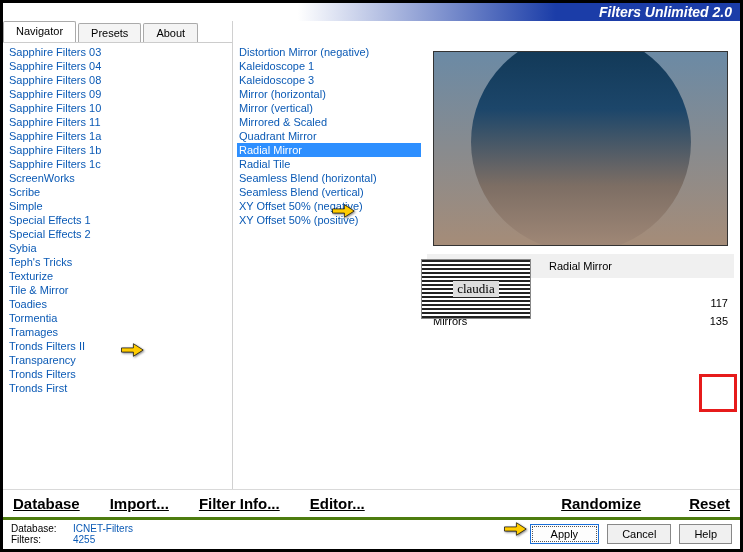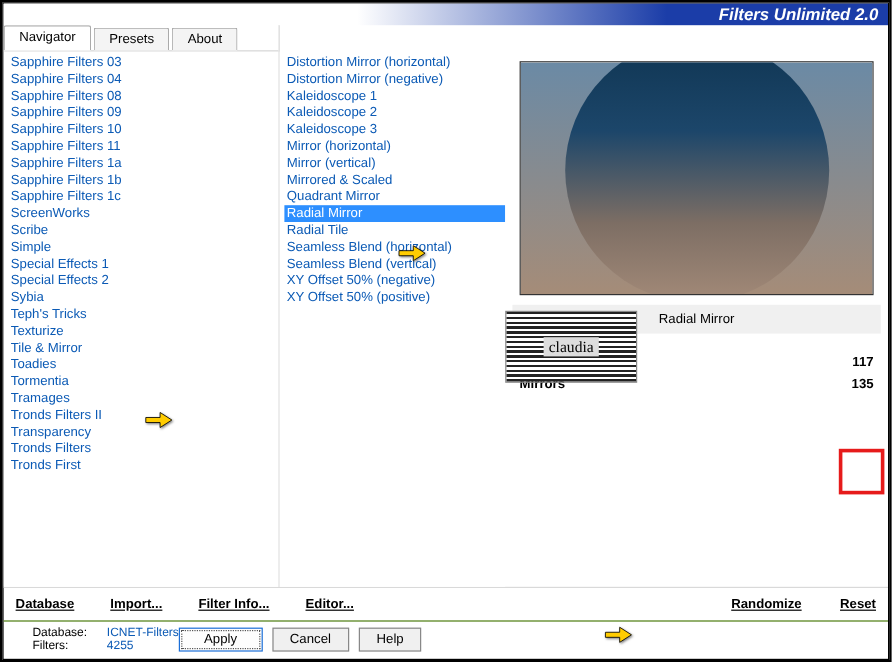--- a/index.html
+++ b/index.html
@@ -17,29 +17,29 @@
   .navlist div { padding: 1px 2px; color: #0b5ab5; cursor: pointer; white-space: nowrap; }
   .mid-col { width: 188px; display: flex; flex-direction: column; padding-top: 22px; }
   .filterlist { flex: 1; overflow-y: scroll; background: #fff; padding: 2px 0 2px 4px; }
   .filterlist div { padding: 1px 2px; color: #0b5ab5; cursor: pointer; white-space: nowrap; }
   .filterlist div.selected { background: #2d8fff; color: #fff; }
   .right-col { flex: 1; display: flex; flex-direction: column; padding: 22px 6px 0 6px; position: relative; }
   .preview-box { border: 1px solid #333; width: 295px; height: 195px; margin: 8px auto 8px auto; position: relative; overflow: hidden; }
   .preview-bg { width: 100%; height: 100%; background: linear-gradient(180deg, #6b8aa5 0%, #a58c78 100%); position: relative; }
   .preview-circle { position: absolute; width: 220px; height: 220px; border-radius: 50%; left: 50%; top: -20px; transform: translateX(-50%); background: linear-gradient(180deg, #0f3552 0%, #1c466a 35%, #7d6e64 70%, #a38a78 100%); }
   .filter-name-bar { background: #f0f0f0; height: 24px; display: flex; align-items: center; justify-content: center; margin-bottom: 16px; font-size: 12px; }
-  .slider-row { display: flex; padding: 2px 6px; font-weight: bold; }
+  .slider-row { display: flex; align-items: center; padding: 2px 6px; }
   .slider-label { width: 60px; color: #000; }
   .slider-track { flex: 1; height: 14px; position: relative; }
   .slider-value { width: 30px; text-align: right; color: #000; }
   .redbox { position: absolute; border: 3px solid #e61b1b; right: 3px; top: 371px; width: 38px; height: 38px; pointer-events: none; }
   .bottom-buttons { height: 28px; display: flex; align-items: center; padding: 0 10px; border-top: 1px solid #d9d9d9; }
-  .link-btn { color: #000; font-weight: bold; text-decoration: underline; margin-right: 30px; cursor: pointer; font-size: 11px; }
+  .link-btn { color: #000; font-weight: bold; text-decoration: underline; margin-right: 30px; cursor: pointer; font-size: 15px; }
   .bottom-right { margin-left: auto; display: flex; gap: 32px; }
-  .status { height: 30px; border-top: 1px solid #4d7c0f; display: flex; align-items: center; padding: 0 24px; }
+  .status { height: 30px; border-top: 3px solid #4d7c0f; display: flex; align-items: center; padding: 0 8px; justify-content: space-between; }
   .status-left { display: flex; flex-direction: column; font-size: 10px; color: #0b5ab5; }
   .status-left span { display: flex; gap: 4px; font-size: 10px; }
   .status-label { color: #000; width: 58px; display: inline-block; }
   .btn { border: 1px solid #888; background: #f0f0f0; padding: 3px 14px; cursor: pointer; font-size: 11px; }
   .btn.apply { border: 1px solid #1b6fd8; background: #fdfdfd; padding: 3px 20px; outline: 1px dotted #555; outline-offset: -3px; }
   .cursor { position: absolute; width: 28px; height: 22px; pointer-events: none; z-index: 50; }
   .cursor svg { width: 28px; height: 22px; filter: drop-shadow(1px 1px 1px rgba(0,0,0,.5)); }
   .claudia-badge { position:absolute; left:418px; top:256px; width:110px; height:60px; z-index:40; display:flex; align-items:center; justify-content:center; background:repeating-linear-gradient(0deg,#222 0,#222 2px,#fff 2px,#fff 4px); border:1px solid #888;}
   .claudia-badge span{ background:#ddd; padding:0 4px; font-family:'Comic Sans MS',cursive; font-size:13px; }
   .scroll-v::-webkit-scrollbar{width:16px;background:#f0f0f0;}
@@ -85,24 +85,22 @@
           <div>Tramages</div>
           <div>Tronds Filters II</div>
           <div>Transparency</div>
           <div>Tronds Filters</div>
           <div>Tronds First</div>
         </div>
     </div>
 
     <div class="mid-col">
       <div class="filterlist scroll-v" id="filterlist">
-          <div>Distortion Mirror (horizontal)</div>
           <div>Distortion Mirror (negative)</div>
           <div>Kaleidoscope 1</div>
-          <div>Kaleidoscope 2</div>
           <div>Kaleidoscope 3</div>
           <div>Mirror (horizontal)</div>
           <div>Mirror (vertical)</div>
           <div>Mirrored &amp; Scaled</div>
           <div>Quadrant Mirror</div>
           <div class="selected">Radial Mirror</div>
           <div>Radial Tile</div>
           <div>Seamless Blend (horizontal)</div>
           <div>Seamless Blend (vertical)</div>
           <div>XY Offset 50% (negative)</div>
@@ -134,21 +132,21 @@
     </div>
 
   </div>
 
   <div class="bottom-buttons">
     <span class="link-btn">Database</span>
     <span class="link-btn">Import...</span>
     <span class="link-btn">Filter Info...</span>
     <span class="link-btn">Editor...</span>
     <div class="bottom-right">
-      <span class="link-btn" style="margin-right:0">Randomize</span>
+      <span class="link-btn" style="margin-right:16px">Randomize</span>
       <span class="link-btn" style="margin-right:0">Reset</span>
     </div>
   </div>
 
   <div class="status">
     <div class="status-left">
       <span>
         <span class="status-label">Database:</span>
         <span>ICNET-Filters</span>
       </span>

